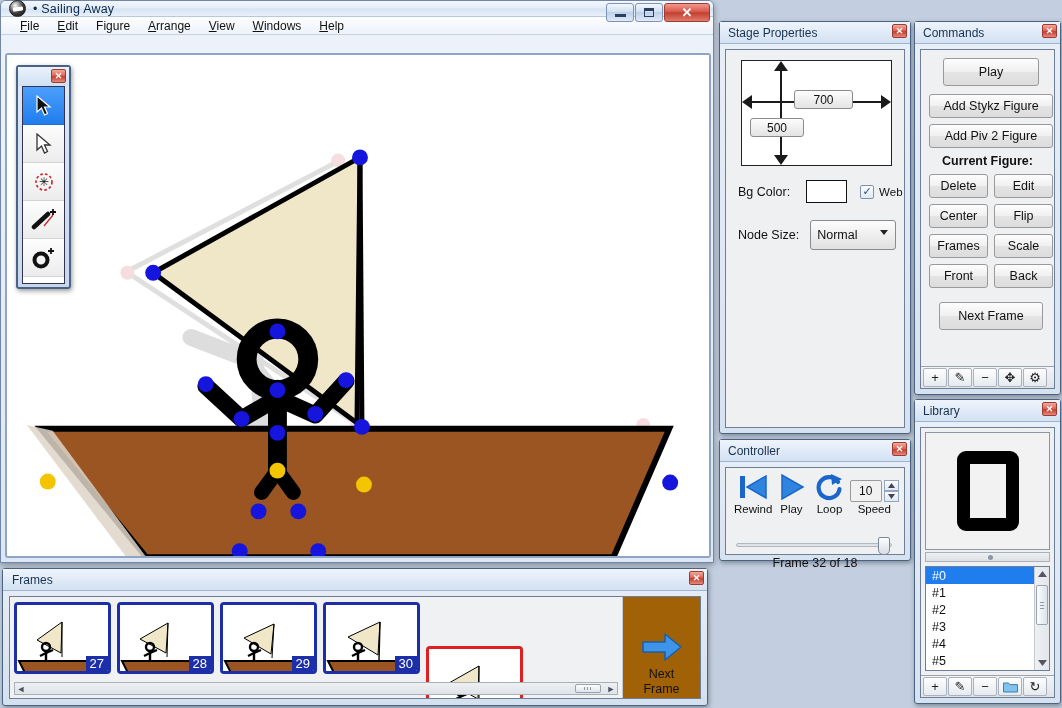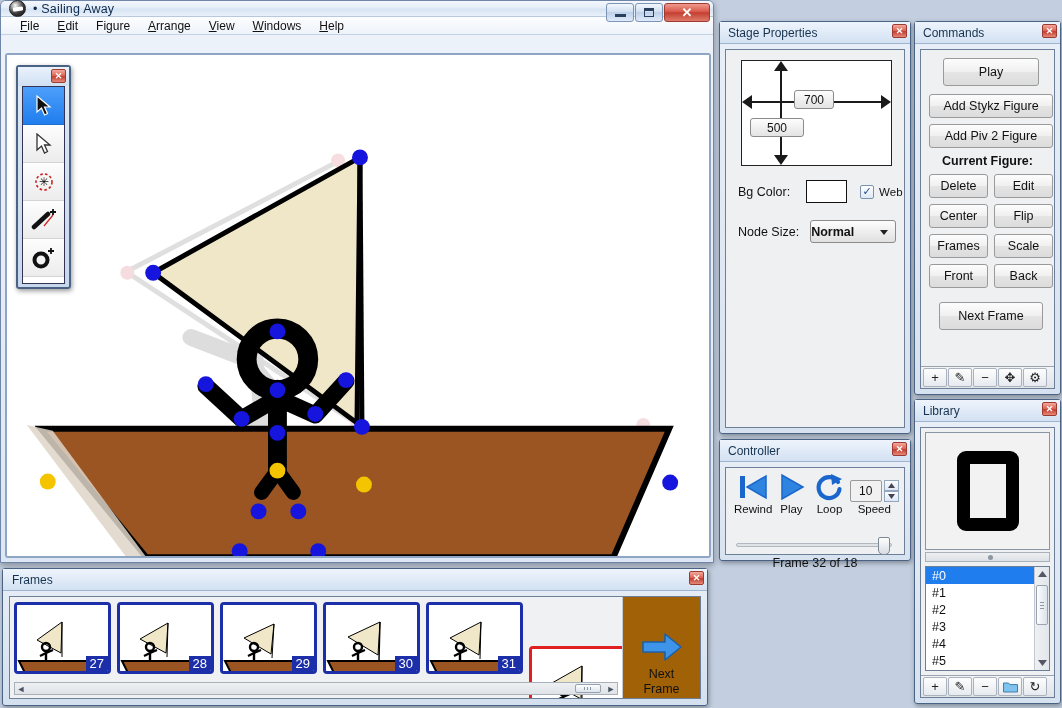--- a/index.html
+++ b/index.html
@@ -127,36 +127,36 @@
   .arw.left  { left:0px; top:34px; border-top:7px solid transparent; border-bottom:7px solid transparent; border-right:10px solid #1a1a1a; }
   .arw.right { right:0px; top:34px; border-top:7px solid transparent; border-bottom:7px solid transparent; border-left:10px solid #1a1a1a; }
   .arw.up    { left:32px; top:0px; border-left:7px solid transparent; border-right:7px solid transparent; border-bottom:10px solid #1a1a1a; }
   .arw.down  { left:32px; bottom:0px; border-left:7px solid transparent; border-right:7px solid transparent; border-top:10px solid #1a1a1a; }
   .dim-field {
     position: absolute; border: 1px solid #8b8b8b; border-radius: 3px;
     background: linear-gradient(to bottom,#fdfdfd,#e3e3e3);
     font-size: 12px; text-align: center; color: #111;
     display: flex; align-items: center; justify-content: center;
   }
-  #dim-w { left: 52px; top: 29px; width: 40px; height: 19px; }
+  #dim-w { left: 52px; top: 29px; width: 59px; height: 19px; }
   #dim-h { left: 8px; top: 57px; width: 54px; height: 19px; }
   .prop-row { position: absolute; display: flex; align-items: center; }
   .prop-label { font-size: 12.5px; color: #111; }
   #bgcolor-swatch { width: 41px; height: 23px; background: #fff; border: 1.5px solid #111; }
   .checkbox {
     width: 14px; height: 14px; border: 1px solid #7d93ad; border-radius: 2px;
     background: linear-gradient(to bottom,#fff,#dde8f4);
     display: flex; align-items: center; justify-content: center;
     font-size: 11px; color: #1a4b8c; line-height: 1;
   }
   .select-box {
-    width: 86px; height: 23px; border: 1px solid #8b8b8b; border-radius: 3px;
+    width: 86px; height: 30px; border: 1px solid #8b8b8b; border-radius: 3px;
     background: linear-gradient(to bottom,#fdfdfd,#e0e0e0);
-    display: flex; align-items: center; padding: 0 0;
-    font-size: 12.5px; color: #111; position: relative; font-weight: bold;
+    display: flex; align-items: center; padding: 0 6px;
+    font-size: 12.5px; color: #111; position: relative;
   }
   .select-arrow {
     position: absolute; right: 7px; top: 9px; width: 0; height: 0;
     border-left: 4.5px solid transparent; border-right: 4.5px solid transparent; border-top: 5px solid #222;
   }
 
   
   #controller { left: 719px; top: 439px; width: 192px; height: 122px; }
   .ctrl-btns { position: absolute; left: 8px; top: 4px; right: 4px; display: flex; align-items: flex-end; }
   .ctrl-item { display: flex; flex-direction: column; align-items: center; width: 43px; }
@@ -629,32 +629,20 @@
               <polygon points="22,32 54,17 52,50" fill="#F0E6C8" stroke="#000" stroke-width="1"></polygon>
               <line x1="54" y1="17" x2="53" y2="55" stroke="#000" stroke-width="1.4"></line>
               <circle cx="32" cy="42" r="4" fill="none" stroke="#000" stroke-width="2.4"></circle>
               <line x1="32" y1="46" x2="32" y2="56" stroke="#000" stroke-width="2.4"></line>
               <path d="M32 48 L26 51 M32 48 L39 45" stroke="#000" stroke-width="2.2" fill="none"></path>
               <polygon points="2,56 82,56 74,72 10,72" fill="#9A5523" stroke="#000" stroke-width="2"></polygon>
             </svg>
             <div class="frame-num">30</div>
           </div>
 
-          <div class="frame-thumb">
-            <svg viewBox="0 0 97 72" width="97" height="72">
-              <rect width="97" height="72" fill="#fff"></rect>
-              <polygon points="21,33 52,17 50,50" fill="#F0E6C8" stroke="#000" stroke-width="1"></polygon>
-              <line x1="52" y1="17" x2="51" y2="54" stroke="#000" stroke-width="1"></line>
-              <circle cx="31" cy="42" r="4" fill="none" stroke="#000" stroke-width="2.4"></circle>
-              <line x1="31" y1="46" x2="31" y2="56" stroke="#000" stroke-width="2.4"></line>
-              <path d="M31 48 L25 51 M31 48 L38 45" stroke="#000" stroke-width="2.2" fill="none"></path>
-              <polygon points="2,56 82,56 74,72 10,72" fill="#9A5523" stroke="#000" stroke-width="2"></polygon>
-            </svg>
-            <div class="frame-num">31</div>
-          </div>
 
           <div class="frame-thumb sel">
             <svg viewBox="0 0 97 72" width="97" height="72">
               <rect width="97" height="72" fill="#fff"></rect>
               <polygon points="20,34 50,17 49,50" fill="#F0E6C8" stroke="#000" stroke-width="1"></polygon>
               <line x1="50" y1="17" x2="50" y2="54" stroke="#000" stroke-width="1"></line>
               <circle cx="31" cy="42" r="4" fill="none" stroke="#000" stroke-width="2.4"></circle>
               <line x1="31" y1="46" x2="31" y2="56" stroke="#000" stroke-width="2.4"></line>
               <path d="M31 48 L25 51 M31 48 L38 45" stroke="#000" stroke-width="2.2" fill="none"></path>
               <polygon points="2,56 82,56 74,72 10,72" fill="#9A5523" stroke="#000" stroke-width="2"></polygon>

